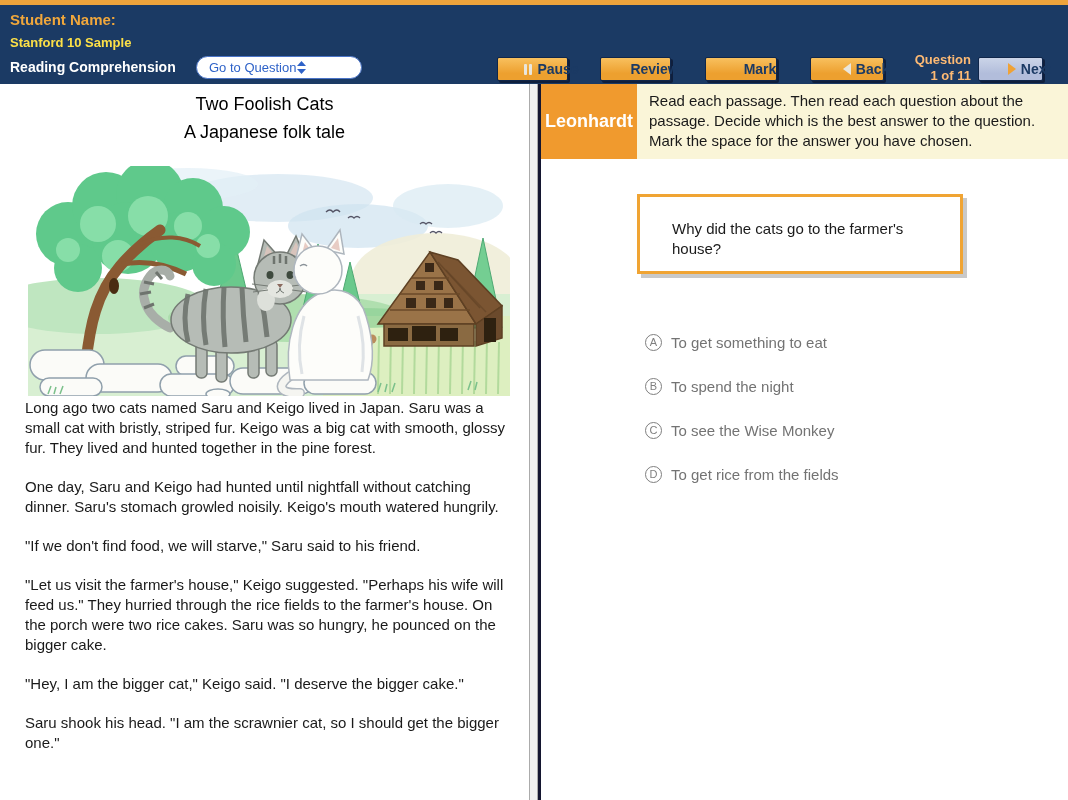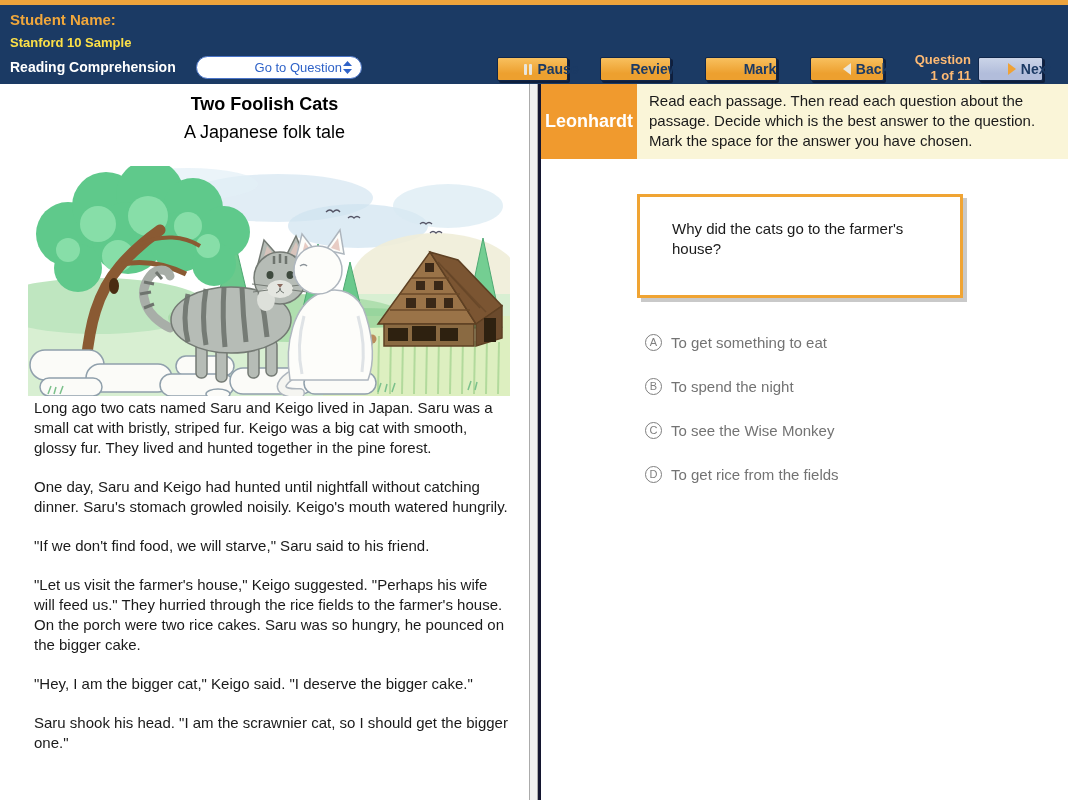--- a/index.html
+++ b/index.html
@@ -10,21 +10,21 @@
   }
   
   .top-strip { position:absolute; left:0; top:0; width:1068px; height:5px; background:#EDA33C; }
   .header { position:absolute; left:0; top:5px; width:1068px; height:79px; background:#1B3A64; }
   .student-name { position:absolute; left:10px; top:6px; color:#F0A73C; font-weight:bold; font-size:15px; }
   .test-name    { position:absolute; left:10px; top:30px; color:#fde047; font-weight:bold; font-size:13px; }
   .subject     { position:absolute; left:10px; top:54px; color:#ffffff; font-weight:bold; font-size:14px; }
   .goto {
     position:absolute; left:196px; top:51px; width:166px; height:23px;
     background:#fff; border:1.5px solid #4A74C8; border-radius:12px;
-    display:flex; align-items:center; justify-content:flex-end;
+    display:flex; align-items:center; justify-content:flex-start;
     padding:0 8px 0 12px; color:#2E62C8; font-size:13px; cursor:pointer;
   }
   .hbtn {
     position:absolute; top:52px; height:24px;
     background:linear-gradient(180deg,#F8C05E 0%,#EDA02F 70%);
     border:1px solid #10264a; border-radius:2px;
     color:#1B3A64; font-weight:bold; font-size:14px;
     display:flex; align-items:center; justify-content:center; gap:5px;
     box-shadow:2px 2px 0 rgba(5,10,30,0.55); cursor:pointer;
     font-family:"Liberation Sans", sans-serif;
@@ -39,33 +39,33 @@
   .pause-icon i { display:block; width:3px; height:11px; background:#E9E6DC; border-radius:1px; }
   .tri-left  { width:0; height:0; border-top:6px solid transparent; border-bottom:6px solid transparent; border-right:8px solid #E9E6DC; }
   .tri-right { width:0; height:0; border-top:6px solid transparent; border-bottom:6px solid transparent; border-left:8px solid #EFA236; }
   .qcounter { position:absolute; left:891px; top:47px; width:80px; color:#fdba74; font-weight:bold; font-size:13px; line-height:16px; text-align:right; }
   
   .left-panel  { position:absolute; left:0;   top:84px; width:529px; height:716px; background:#fff; }
   .scroll-track{ position:absolute; left:529px; top:84px; width:9px; height:716px; background:#F0F0F0; border-left:1px solid #ABABAB; border-right:1px solid #ABABAB; }
   .divider     { position:absolute; left:538px; top:84px; width:3px; height:716px; background:#141630; }
   .right-panel { position:absolute; left:541px; top:84px; width:527px; height:716px; background:#fff; }
   
-  .passage-title { position:absolute; left:0; top:10px; width:529px; text-align:center; font-size:18px; font-weight:bold; color:#000; }
+  .passage-title { position:absolute; left:0; top:10px; width:529px; text-align:center; font-size:18px; font-weight:normal; color:#000; }
   .byline1 { position:absolute; left:0; top:38px;  width:529px; text-align:center; font-size:18px; color:#000; }
   .byline2 { position:absolute; left:0; top:59px;  width:529px; text-align:center; font-size:14px; color:#000; }
   .illustration { position:absolute; left:28px; top:82px; width:482px; height:230px; }
   .passage-text { position:absolute; left:18px; top:314px; width:494px; font-size:15px; line-height:20px; color:#1a1a1a; }
-  .passage-text p { margin:0 0 19px 16px; }
+  .passage-text p { margin:0 0 19px 7px; }
   
   .directions-row { position:absolute; left:0; top:0; width:527px; height:75px; display:flex; }
   .directions-label { width:96px; background:#F09A2E; color:#fff; font-weight:bold; font-size:18px; display:flex; align-items:center; justify-content:center; }
   .directions-text { flex:1; background:#FAF5D8; padding:7px 8px 2px 12px; font-size:15px; line-height:20px; color:#1a1a1a; }
   
   .question-box {
-    position:absolute; left:96px; top:110px; width:326px; height:104px;
+    position:absolute; left:96px; top:110px; width:326px; height:80px;
     background:#fff; border:3px solid #F0A433; box-shadow:4px 4px 0 #C9C9C9;
   }
   .question-text { padding:22px 12px 0 32px; font-size:15px; line-height:20px; }
   .options { position:absolute; left:104px; top:248px; display:flex; flex-direction:column; gap:24px; }
   .option-row { display:flex; align-items:center; gap:9px; height:20px; cursor:pointer; }
   .bubble {
     width:17px; height:17px; border-radius:50%; border:1.5px solid #7F7F7F;
     color:#7F7F7F; font-size:11px; line-height:1; display:flex; align-items:center; justify-content:center;
   }
   .option-text { font-size:15px; color:#737373; }

